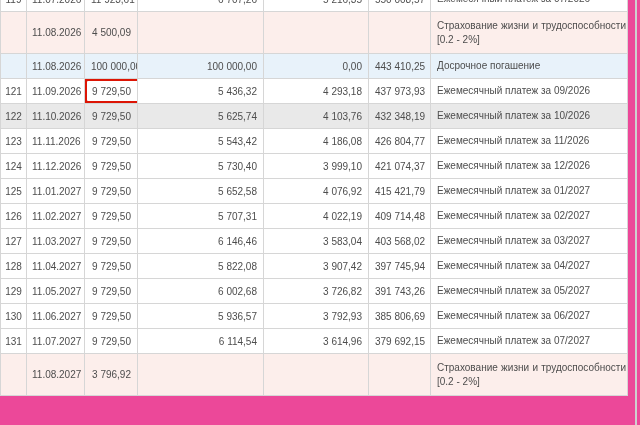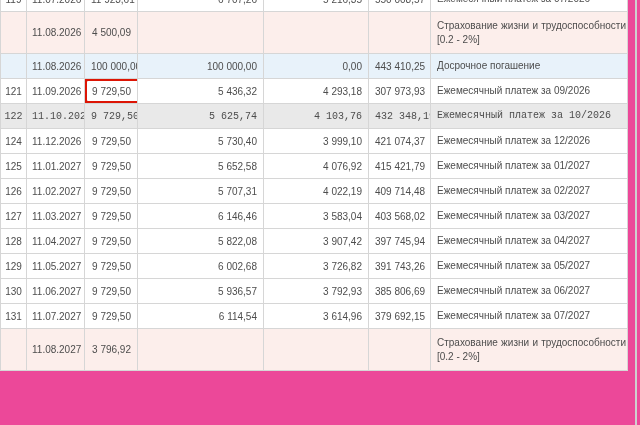--- a/index.html
+++ b/index.html
@@ -20,21 +20,21 @@
   col.c-num{width:26px;} col.c-date{width:58px;} col.c-payment{width:53px;}
   col.c-principal{width:126px;} col.c-interest{width:105px;}
   col.c-balance{width:62px;} col.c-description{width:197px;}
   td{
     border:1px solid var(--border);height:25px;padding:0 6px;
     box-sizing:border-box;vertical-align:middle;white-space:nowrap;
     overflow:hidden;background:var(--rowbg);position:relative;
   }
   tr.insurance td{background:var(--insbg);height:42px;}
   tr.early td{background:var(--earlybg);}
-  tr.hover td{background:var(--hoverbg);font-family:Liberation Mono, monospace;}
+  tr.hover td{background:var(--hoverbg);}
   td.cell-num{text-align:center;padding:0 3px;}
   td.cell-date{text-align:left;padding-left:5px;}
   td.cell-payment,td.cell-principal,td.cell-interest,td.cell-balance{text-align:right;}
   td.cell-description{text-align:left;padding:3px 1px 3px 6px;white-space:normal;line-height:14px;}
   tr.insurance td.cell-description{text-align:justify;}
   .redbox{
     position:absolute;left:-2px;top:-2px;right:-5px;bottom:-2px;
     border:4px solid var(--hl);border-radius:5px;pointer-events:none;z-index:5;
   }
   .v-divider{position:absolute;left:635px;top:0;width:2px;height:425px;background:#cfcfcf;}
@@ -81,31 +81,40 @@
             <td class="cell-interest">0,00</td>
             <td class="cell-balance">443 410,25</td>
             <td class="cell-description">Досрочное погашение</td>
           </tr>
           <tr class="normal">
             <td class="cell-num">121</td>
             <td class="cell-date">11.09.2026</td>
             <td class="cell-payment">9 729,50<div class="redbox"></div></td>
             <td class="cell-principal">5 436,32</td>
             <td class="cell-interest">4 293,18</td>
-            <td class="cell-balance">307 973,93</td>
+            <td class="cell-balance">437 973,93</td>
             <td class="cell-description">Ежемесячный платеж за 09/2026</td>
           </tr>
           <tr class="hover">
             <td class="cell-num">122</td>
             <td class="cell-date">11.10.2026</td>
             <td class="cell-payment">9 729,50</td>
             <td class="cell-principal">5 625,74</td>
             <td class="cell-interest">4 103,76</td>
             <td class="cell-balance">432 348,19</td>
             <td class="cell-description">Ежемесячный платеж за 10/2026</td>
+          </tr>
+          <tr class="normal">
+            <td class="cell-num">123</td>
+            <td class="cell-date">11.11.2026</td>
+            <td class="cell-payment">9 729,50</td>
+            <td class="cell-principal">5 543,42</td>
+            <td class="cell-interest">4 186,08</td>
+            <td class="cell-balance">426 804,77</td>
+            <td class="cell-description">Ежемесячный платеж за 11/2026</td>
           </tr>
           <tr class="normal">
             <td class="cell-num">124</td>
             <td class="cell-date">11.12.2026</td>
             <td class="cell-payment">9 729,50</td>
             <td class="cell-principal">5 730,40</td>
             <td class="cell-interest">3 999,10</td>
             <td class="cell-balance">421 074,37</td>
             <td class="cell-description">Ежемесячный платеж за 12/2026</td>
           </tr>

